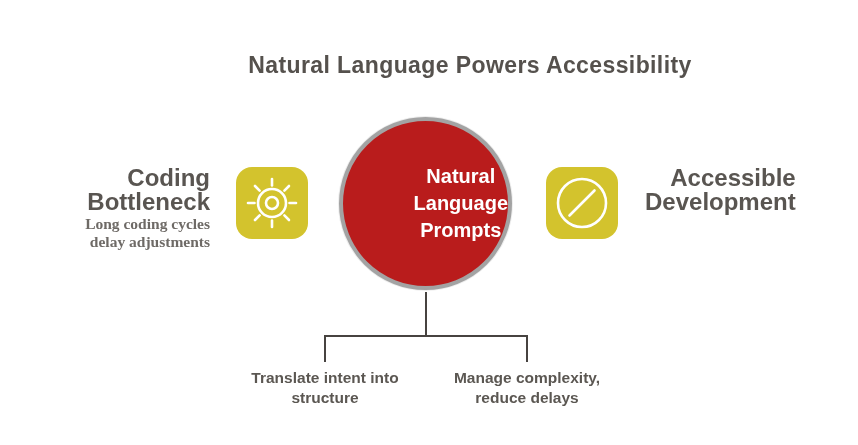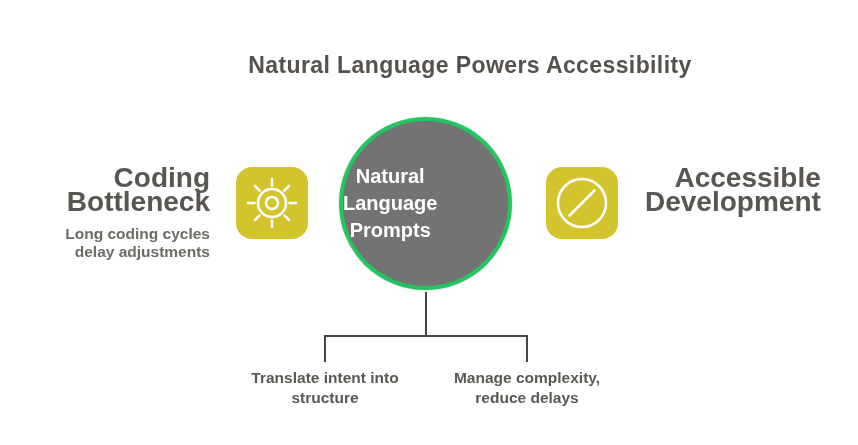--- a/index.html
+++ b/index.html
@@ -26,27 +26,27 @@
     margin-left: 41px;
   }
 
   .center-circle {
     position: absolute;
     left: 339px;
     top: 117px;
     width: 173px;
     height: 173px;
     border-radius: 50%;
-    background: #737373;
-    border: 4px solid #22c55e;
+    background: #b91c1c;
+    border: 4px solid #a3a3a3;
     box-sizing: border-box;
     box-shadow: 0 0 0 1px rgba(0,0,0,0.07);
     display: flex;
     align-items: center;
-    justify-content: flex-start;
+    justify-content: flex-end;
   }
   .center-circle .label {
     color: #ffffff;
     font-size: 20px;
     font-weight: 700;
     line-height: 27px;
     text-align: center;
   }
 
   .icon-box {
@@ -64,31 +64,32 @@
   .icon-box.right { left: 546px; }
   .icon-box svg { display: block; }
 
   .side-text {
     position: absolute;
     top: 166px;
   }
   .side-text.left  { right: 648px; text-align: right; }
   .side-text.right { left: 645px;  text-align: right; }
   .side-heading {
-    font-size: 28px;
+    font-size: 24px;
     font-weight: 700;
     line-height: 24px;
     color: #595551;
   }
   .side-desc {
-    margin-top: 11px;
+    margin-top: 1px;
     font-size: 15.5px;
     font-weight: 700;
     line-height: 18px;
     color: #6e6a66;
+    font-family: Liberation Serif, serif;
   }
 
   .connector {
     position: absolute;
     background: #474340;
   }
   .conn-stem   { left: 425px; top: 292px; width: 2px;  height: 44px; }
   .conn-cross  { left: 324px; top: 335px; width: 204px; height: 2px; }
   .conn-drop-l { left: 324px; top: 335px; width: 2px;  height: 27px; }
   .conn-drop-r { left: 526px; top: 335px; width: 2px;  height: 27px; }

